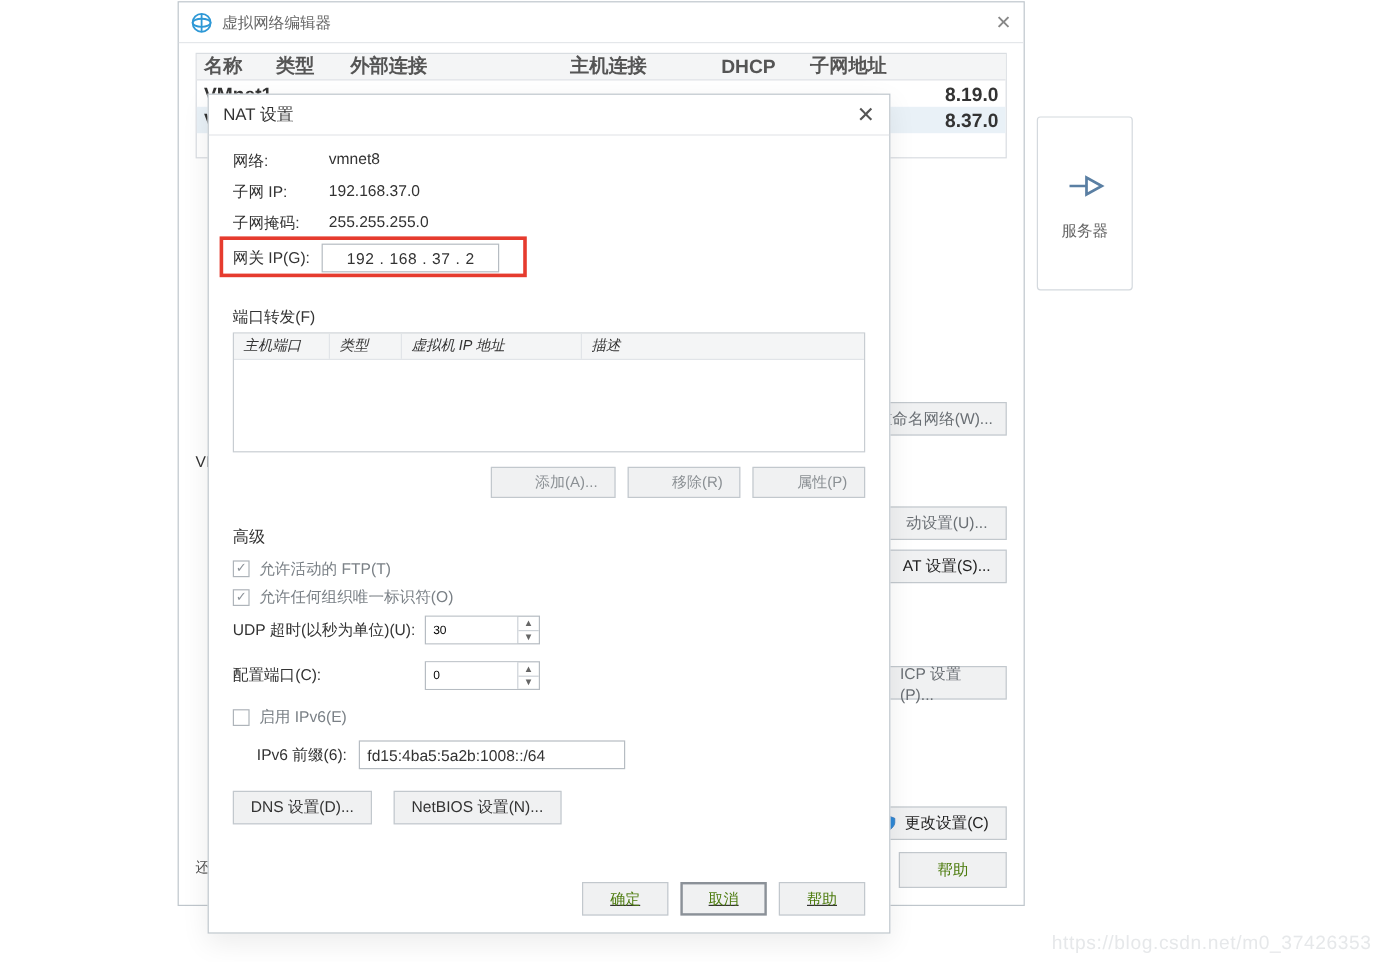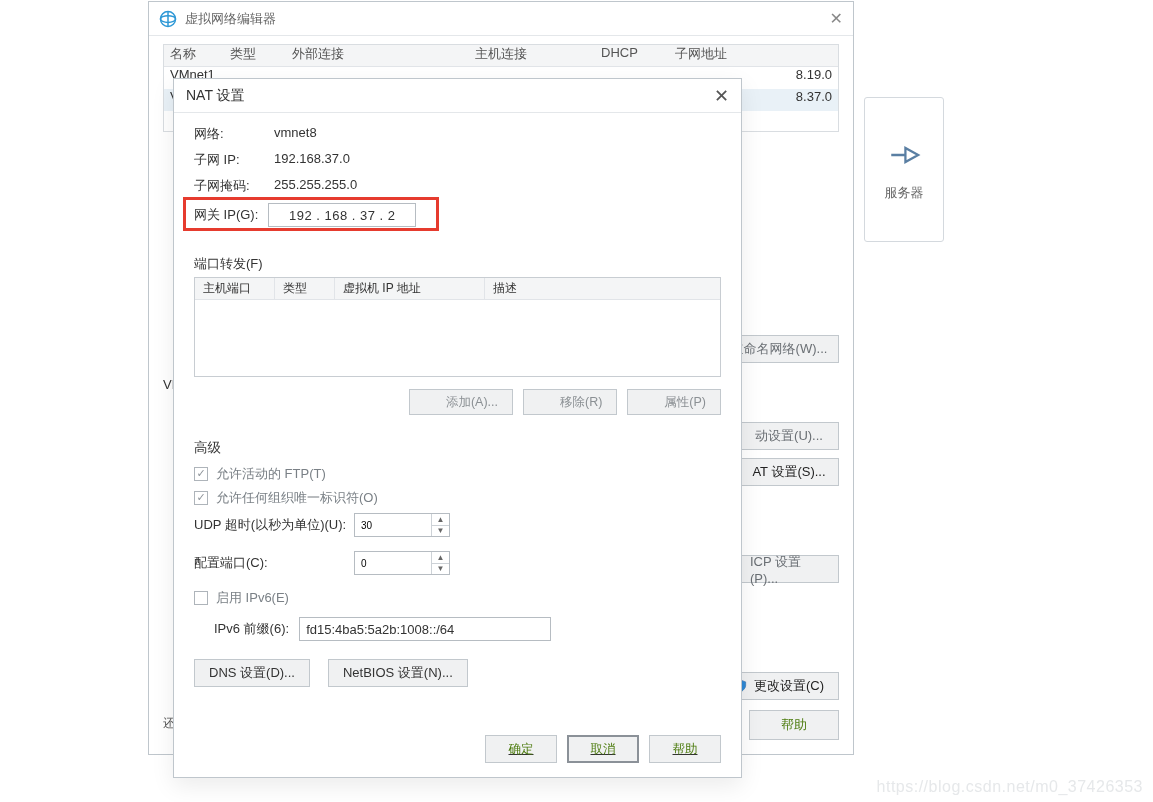--- a/index.html
+++ b/index.html
@@ -40,21 +40,21 @@
   .title-bar .close { color: #888; font-size: 16px; cursor: default; }
   .parent-body { padding: 14px 14px 14px 14px; height: calc(100% - 34px); position: relative; }
 
   
   .net-table {
     position: absolute;
     left: 14px; top: 8px; right: 14px;
     height: 88px;
     border: 1px solid #d9dde1;
   }
-  .net-table .row { display:flex; height:22px; align-items:flex-start; font-size:13px; }
+  .net-table .row { display:flex; height:22px; align-items:flex-end; font-size:16px;font-weight:bold; }
   .net-table .hdr { background:#f4f5f6; border-bottom:1px solid #e1e4e8; color:#555; }
   .net-table .cell { padding:0 6px; overflow:hidden; white-space:nowrap; }
   .c-name{width:60px} .c-type{width:62px} .c-ext{width:183px} .c-host{width:126px}
   .c-dhcp{width:74px} .c-sub{flex:1}
   .net-table .sel { background:#e9f1f7; }
 
   
   .side-card {
     position: absolute;
     left: 864px; top: 97px;
@@ -123,20 +123,21 @@
   .red-box {
     position:absolute;
     border:3px solid #e63b2e;
     pointer-events:none;
   }
 
   .group-label { font-size:13px; color:#333; margin-top:8px; margin-bottom:4px; }
   .port-box {
     border:1px solid #c8cdd2; height:100px; margin-top:4px;
     overflow:hidden;
+    font-style:italic;
   }
   .port-box .hdr { display:flex; background:#f4f5f6; border-bottom:1px solid #e1e4e8; height:22px; align-items:center; font-size:12px;}
   .port-box .hdr div { border-right:1px solid #e1e4e8; padding:0 8px; height:100%; display:flex; align-items:center;}
   .ph-host{width:80px} .ph-type{width:60px} .ph-vm{width:150px} .ph-desc{flex:1; border-right:none!important;}
 
   .btn-row { display:flex; gap:10px; justify-content:flex-end; margin-top:12px; }
   .btn {
     height:26px; padding:0 14px; border:1px solid #c2c8cd; background:#f0f1f2;
     font-size:12.5px; display:flex; align-items:center; justify-content:center; color:#4d7c0f;
   }
@@ -159,21 +160,21 @@
   .spinner input{ width:76px; border:none; outline:none; font-size:10px; padding:0 6px; }
   .spinner .spins{ width:18px; border-left:1px solid #cdd2d7; display:flex; flex-direction:column;}
   .spinner .spins div{flex:1; display:flex; align-items:center; justify-content:center; font-size:8px; color:#666;}
   .spinner .spins div:first-child{border-bottom:1px solid #cdd2d7;}
   .adv-row { display:flex; align-items:center; margin-bottom:14px; }
   .adv-row .lbl { width:160px; }
 
   .ipv6-prefix-row { display:flex; align-items:center; margin:10px 0 18px 20px;}
   .ipv6-prefix-row .lbl{ margin-right:10px; }
   .txt-input {
-    border:1px solid #b6bcc2; height:24px; width:252px; padding:0 6px; font-size:13px; background:#fff;
+    border:1px solid #b6bcc2; height:24px; width:222px; padding:0 6px; font-size:13px; background:#fff;
     display:flex; align-items:center;text-align:center;
   }
 
   .dns-row { display:flex; gap:18px; margin-top:6px; }
   .med-btn { height:28px; padding:0 14px; border:1px solid #c2c8cd; background:#f0f1f2; font-size:13px; display:flex; align-items:center;}
 
   .nat-footer {
     position:absolute; bottom:14px; right:20px; display:flex; gap:10px;text-decoration:underline;
   }
   .nat-footer .btn{ width:72px; height:28px; }

